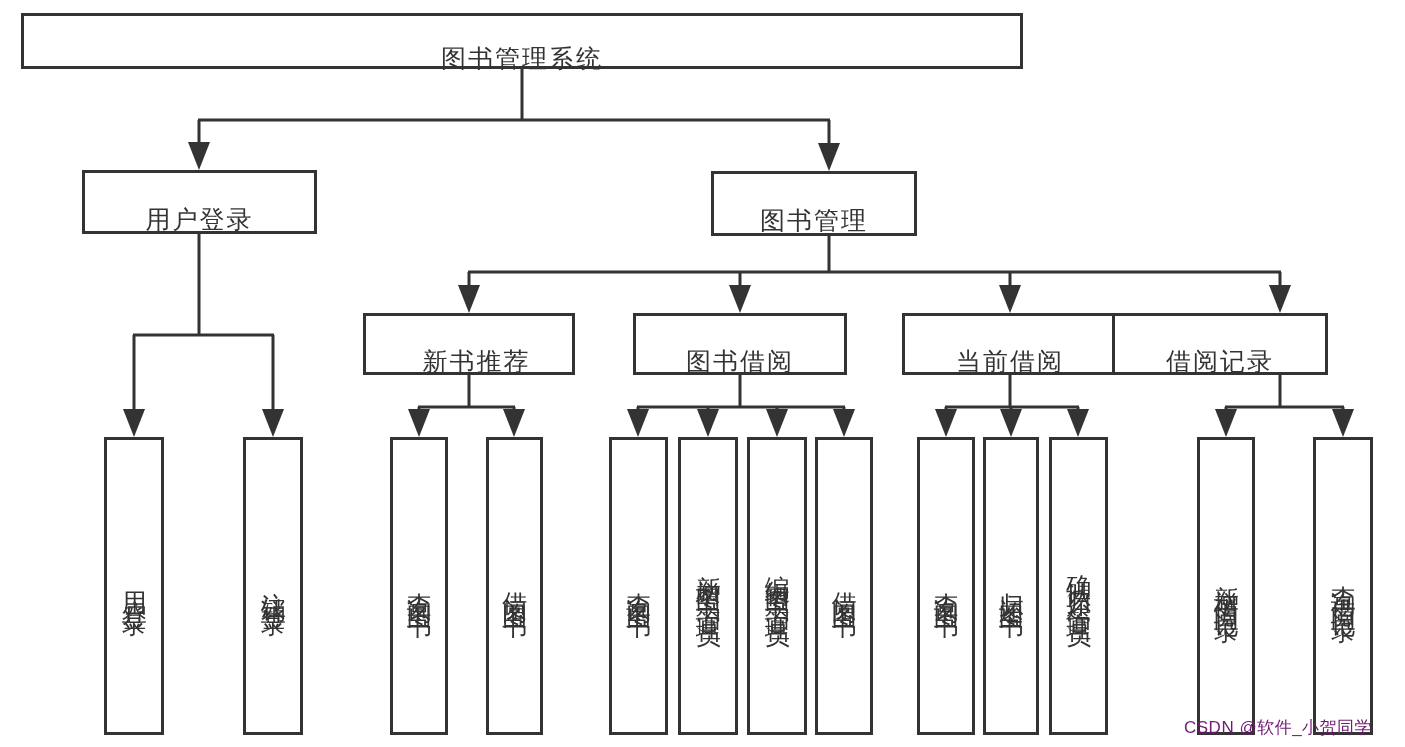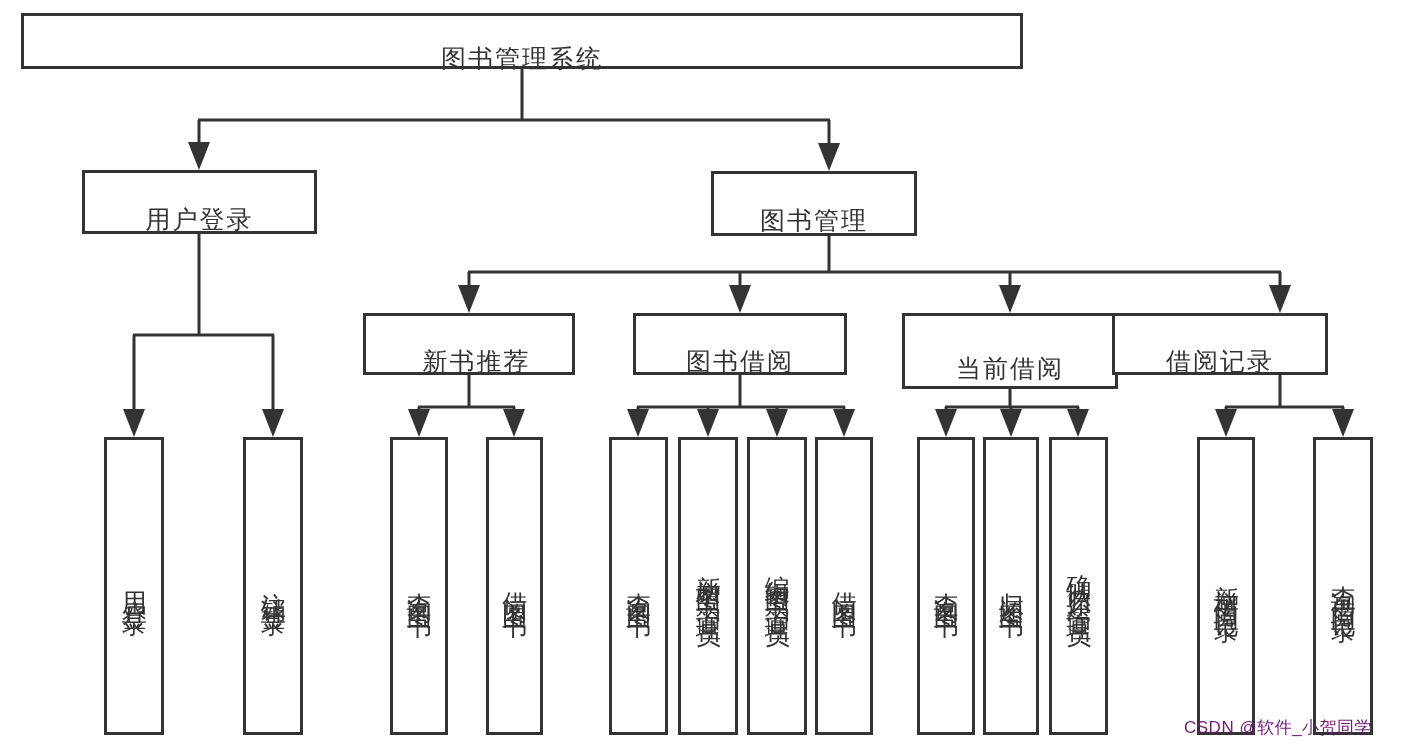--- a/index.html
+++ b/index.html
@@ -98,21 +98,21 @@
   <div class="node h" style="left:711px; top:171px; width:206px; height:65px;">
     <span>图书管理</span>
   </div>
 
   <div class="node h" style="left:363px; top:313px; width:212px; height:62px;padding-left:15px;">
     <span>新书推荐</span>
   </div>
   <div class="node h" style="left:633px; top:313px; width:214px; height:62px;">
     <span>图书借阅</span>
   </div>
-  <div class="node h" style="left:902px; top:313px; width:216px; height:76px;">
+  <div class="node h" style="left:902px; top:313px; width:216px; height:62px;">
     <span>当前借阅</span>
   </div>
   <div class="node h" style="left:1112px; top:313px; width:216px; height:62px;">
     <span>借阅记录</span>
   </div>
 
   <div class="node v" style="left:104px; top:437px; width:60px; height:298px;">
     <span>用户登录</span>
   </div>
   <div class="node v" style="left:243px; top:437px; width:60px; height:298px;">

